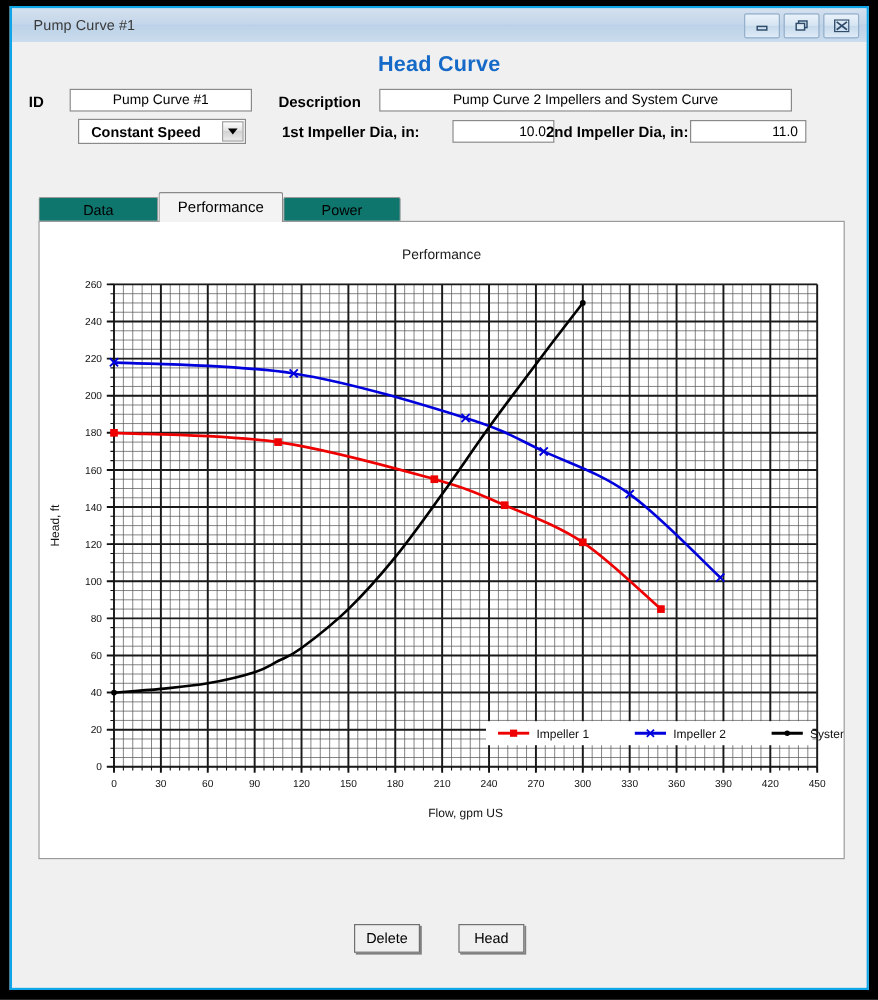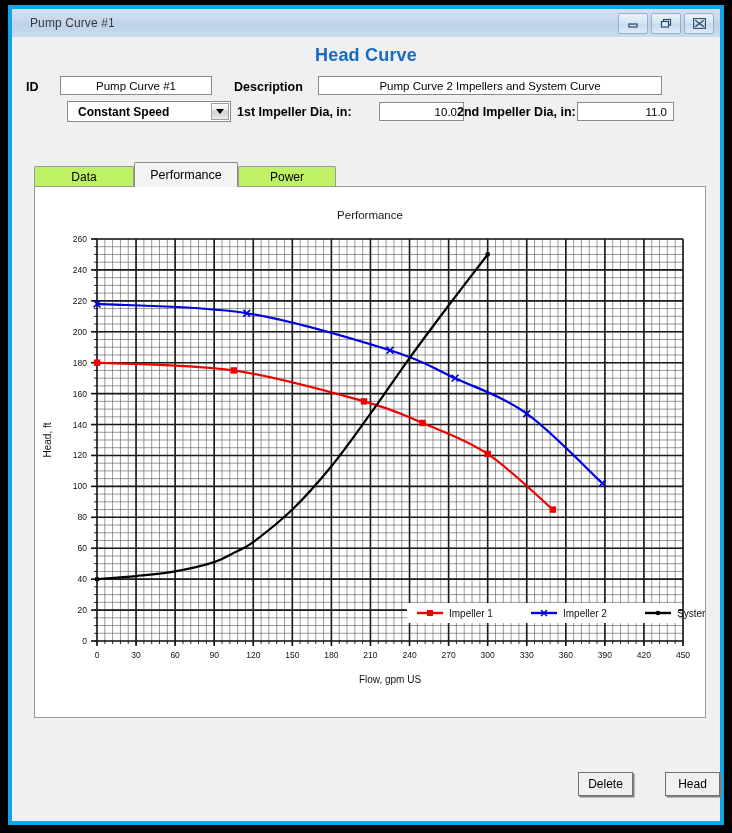--- a/index.html
+++ b/index.html
@@ -13,21 +13,21 @@
     overflow: hidden;
     font-family: "Liberation Sans", sans-serif;
   }
   .window {
     position: absolute;
     left: 8px;
     top: 5px;
     width: 716px;
     height: 820px;
     background: #f0f0f0;
-    border: 4px solid #0ea5e9;
+    border: 2px solid #0ea5e9;
     box-sizing: border-box;
   }
   .titlebar {
     height: 28px;
     background: linear-gradient(to bottom, #d3e0ee 0%, #c5d7ea 45%, #bdd2e8 50%, #cadced 100%);
     border-bottom: 1px solid #a8bed6;
     position: relative;
     display: flex;
     align-items: center;
   }
@@ -135,21 +135,21 @@
     top: 128px;
     width: 672px;
     height: 22px;
   }
   .tab {
     position: absolute;
     bottom: 0;
     height: 21px;
     border: 1px solid #9a9a9a;
     border-bottom: none;
-    background: #bef264;
+    background: #0f766e;
     box-sizing: border-box;
     font-size: 12px;
     color: #000;
     display: flex;
     align-items: center;
     justify-content: center;
     border-radius: 2px 2px 0 0;
   }
   .tab.active {
     height: 25px;
@@ -175,21 +175,21 @@
     color: #1a1a1a;
     margin-top: 22px;
   }
   svg.chart { display: block; }
 
   .btnrow {
     position: absolute;
     left: 0; right: 0;
     top: 735px;
     display: flex;
-    justify-content: flex-end;
+    justify-content: center;
     gap: 32px;
   }
   .btn {
     width: 55px;
     height: 24px;
     background: #f0f0f0;
     border: 1px solid #707070;
     box-shadow: 1.5px 1.5px 0 #808080;
     box-sizing: border-box;
     font-size: 12px;
@@ -240,21 +240,21 @@
 
     <div class="page-title">Head Curve</div>
 
     <div class="form">
       <span class="lbl" style="left:14px; top:8px;">ID</span>
       <div class="fld" style="left:48px; top:4px; width:152px;">Pump Curve #1</div>
 
       <span class="lbl" style="left:222px; top:8px;">Description</span>
       <div class="fld" style="left:306px; top:4px; width:344px;text-align:center;">Pump Curve 2 Impellers and System Curve</div>
 
-      <div class="combo" style="left:55px; top:29px; width:164px;padding-left:10px;">
+      <div class="combo" style="left:55px; top:29px; width:140px;padding-left:10px;">
         <span>Constant Speed</span>
         <span class="arrowbox">
             <i></i>
           </span>
       </div>
 
       <span class="lbl" style="left:225px; top:33px;">1st Impeller Dia, in:</span>
       <div class="fld rightal" style="left:340px; top:30px; width:85px;margin-left:27px;">10.0</div>
 
       <span class="lbl" style="left:445px; top:33px;">2nd Impeller Dia, in:</span>

